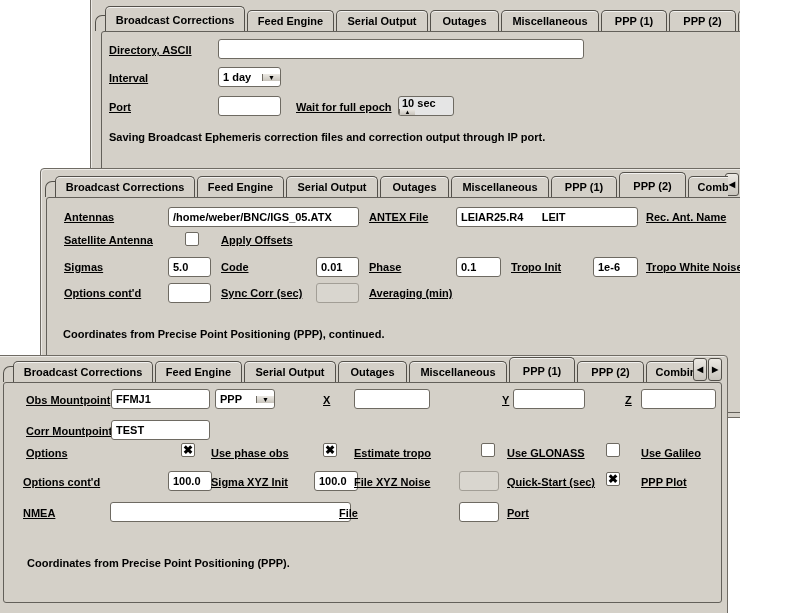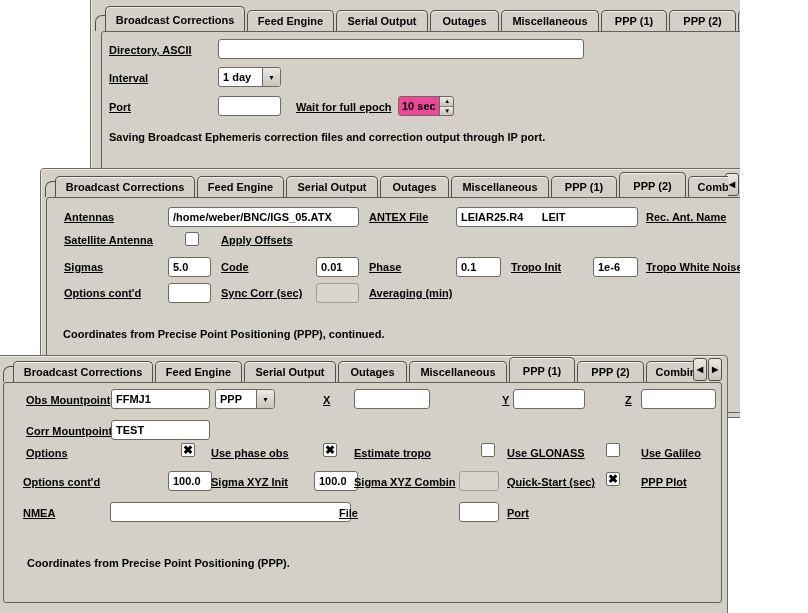--- a/index.html
+++ b/index.html
@@ -40,31 +40,31 @@
   .caption{position:absolute;height:14px;line-height:14px;white-space:nowrap;}
   .field{
     position:absolute;box-sizing:border-box;height:20px;background:#fff;
     border:1px solid #6e6a62;border-radius:3px;display:flex;align-items:center;
     padding:0 4px;overflow:hidden;
   }
   .field .txt{white-space:pre;}
   .field.disabled{background:#d9d6cf;border-color:#a29e96;}
   .combo{
     position:absolute;box-sizing:border-box;height:20px;background:#fff;
-    border:1px solid #6e6a62;border-radius:3px;display:flex;overflow:hidden;
+    border:1px solid #6e6a62;border-radius:3px;display:flex;overflow:hidden;align-items:center;
   }
   .combo .ctxt{flex:1;display:flex;align-items:center;padding:0 4px;white-space:pre;}
   .combo .cbtn{
     flex:none;width:17px;border-left:1px solid #6e6a62;
     background:linear-gradient(#ece9e3,#c8c4bc);
     display:flex;align-items:center;justify-content:center;font-size:7px;line-height:1;
   }
   .spin{
-    position:absolute;box-sizing:border-box;height:20px;background:#ec4899;
-    border:1px solid #6e6a62;border-radius:3px;display:flex;overflow:hidden;
+    position:absolute;box-sizing:border-box;height:20px;background:#e5e5e5;
+    border:1px solid #6e6a62;border-radius:3px;display:flex;overflow:hidden;flex-direction:column;
   }
   .spin .stxt{flex:1;display:flex;align-items:center;padding:0 3px;white-space:pre;}
   .spin .sbtns{flex:none;width:15px;display:flex;flex-direction:column;border-left:1px solid #6e6a62;}
   .spin .sbtn{
     flex:1;display:flex;align-items:center;justify-content:center;font-size:6px;line-height:1;
     background:linear-gradient(#ece9e3,#c8c4bc);
   }
   .spin .sbtn + .sbtn{border-top:1px solid #8a867e;}
   .cb{
     position:absolute;width:14px;height:14px;box-sizing:border-box;background:#fff;
@@ -264,21 +264,21 @@
     <span class="lbl" style="left:644px;top:90px;">Use Galileo</span>
 
     <span class="lbl" style="left:26px;top:119px;">Options cont'd</span>
     <span class="field" style="left:171px;top:115px;width:44px;">
         <span class="txt">100.0</span>
       </span>
     <span class="lbl" style="left:214px;top:119px;">Sigma XYZ Init</span>
     <span class="field" style="left:317px;top:115px;width:44px;">
         <span class="txt">100.0</span>
       </span>
-    <span class="lbl" style="left:357px;top:119px;">Sigma XYZ Combin</span>
+    <span class="lbl" style="left:357px;top:119px;">File XYZ Noise</span>
     <span class="field disabled" style="left:462px;top:115px;width:40px;">
         <span class="txt"></span>
       </span>
     <span class="lbl" style="left:510px;top:119px;">Quick-Start (sec)</span>
     <span class="cb" style="left:609px;top:116px;">
         <span>✖</span>
       </span>
     <span class="lbl" style="left:644px;top:119px;">PPP Plot</span>
 
     <span class="lbl" style="left:26px;top:150px;">NMEA</span>

